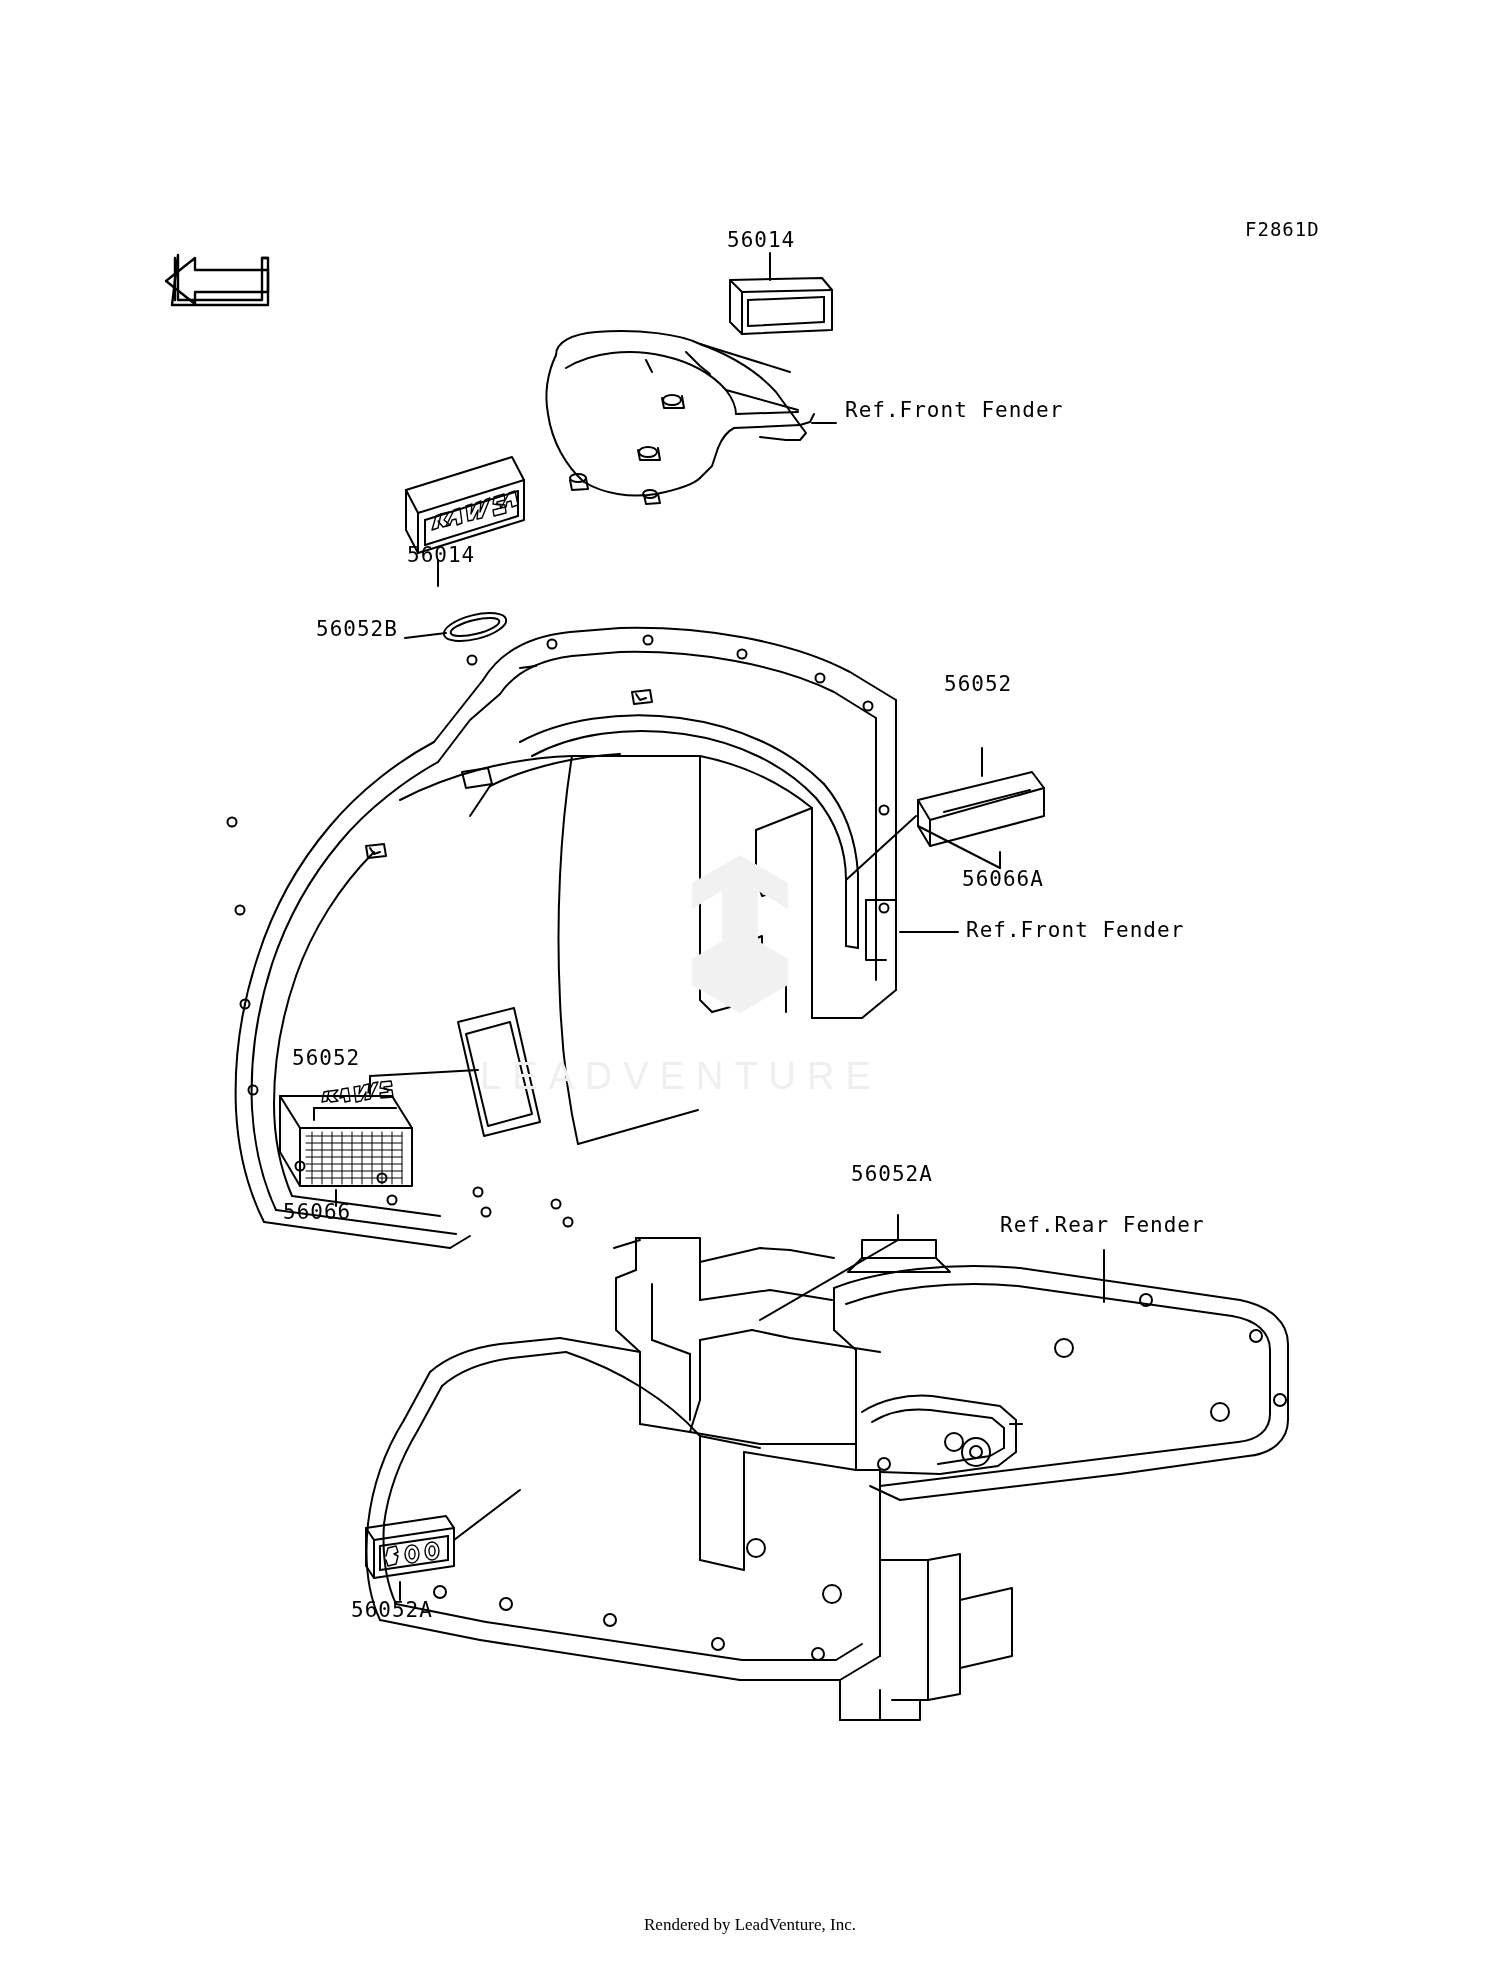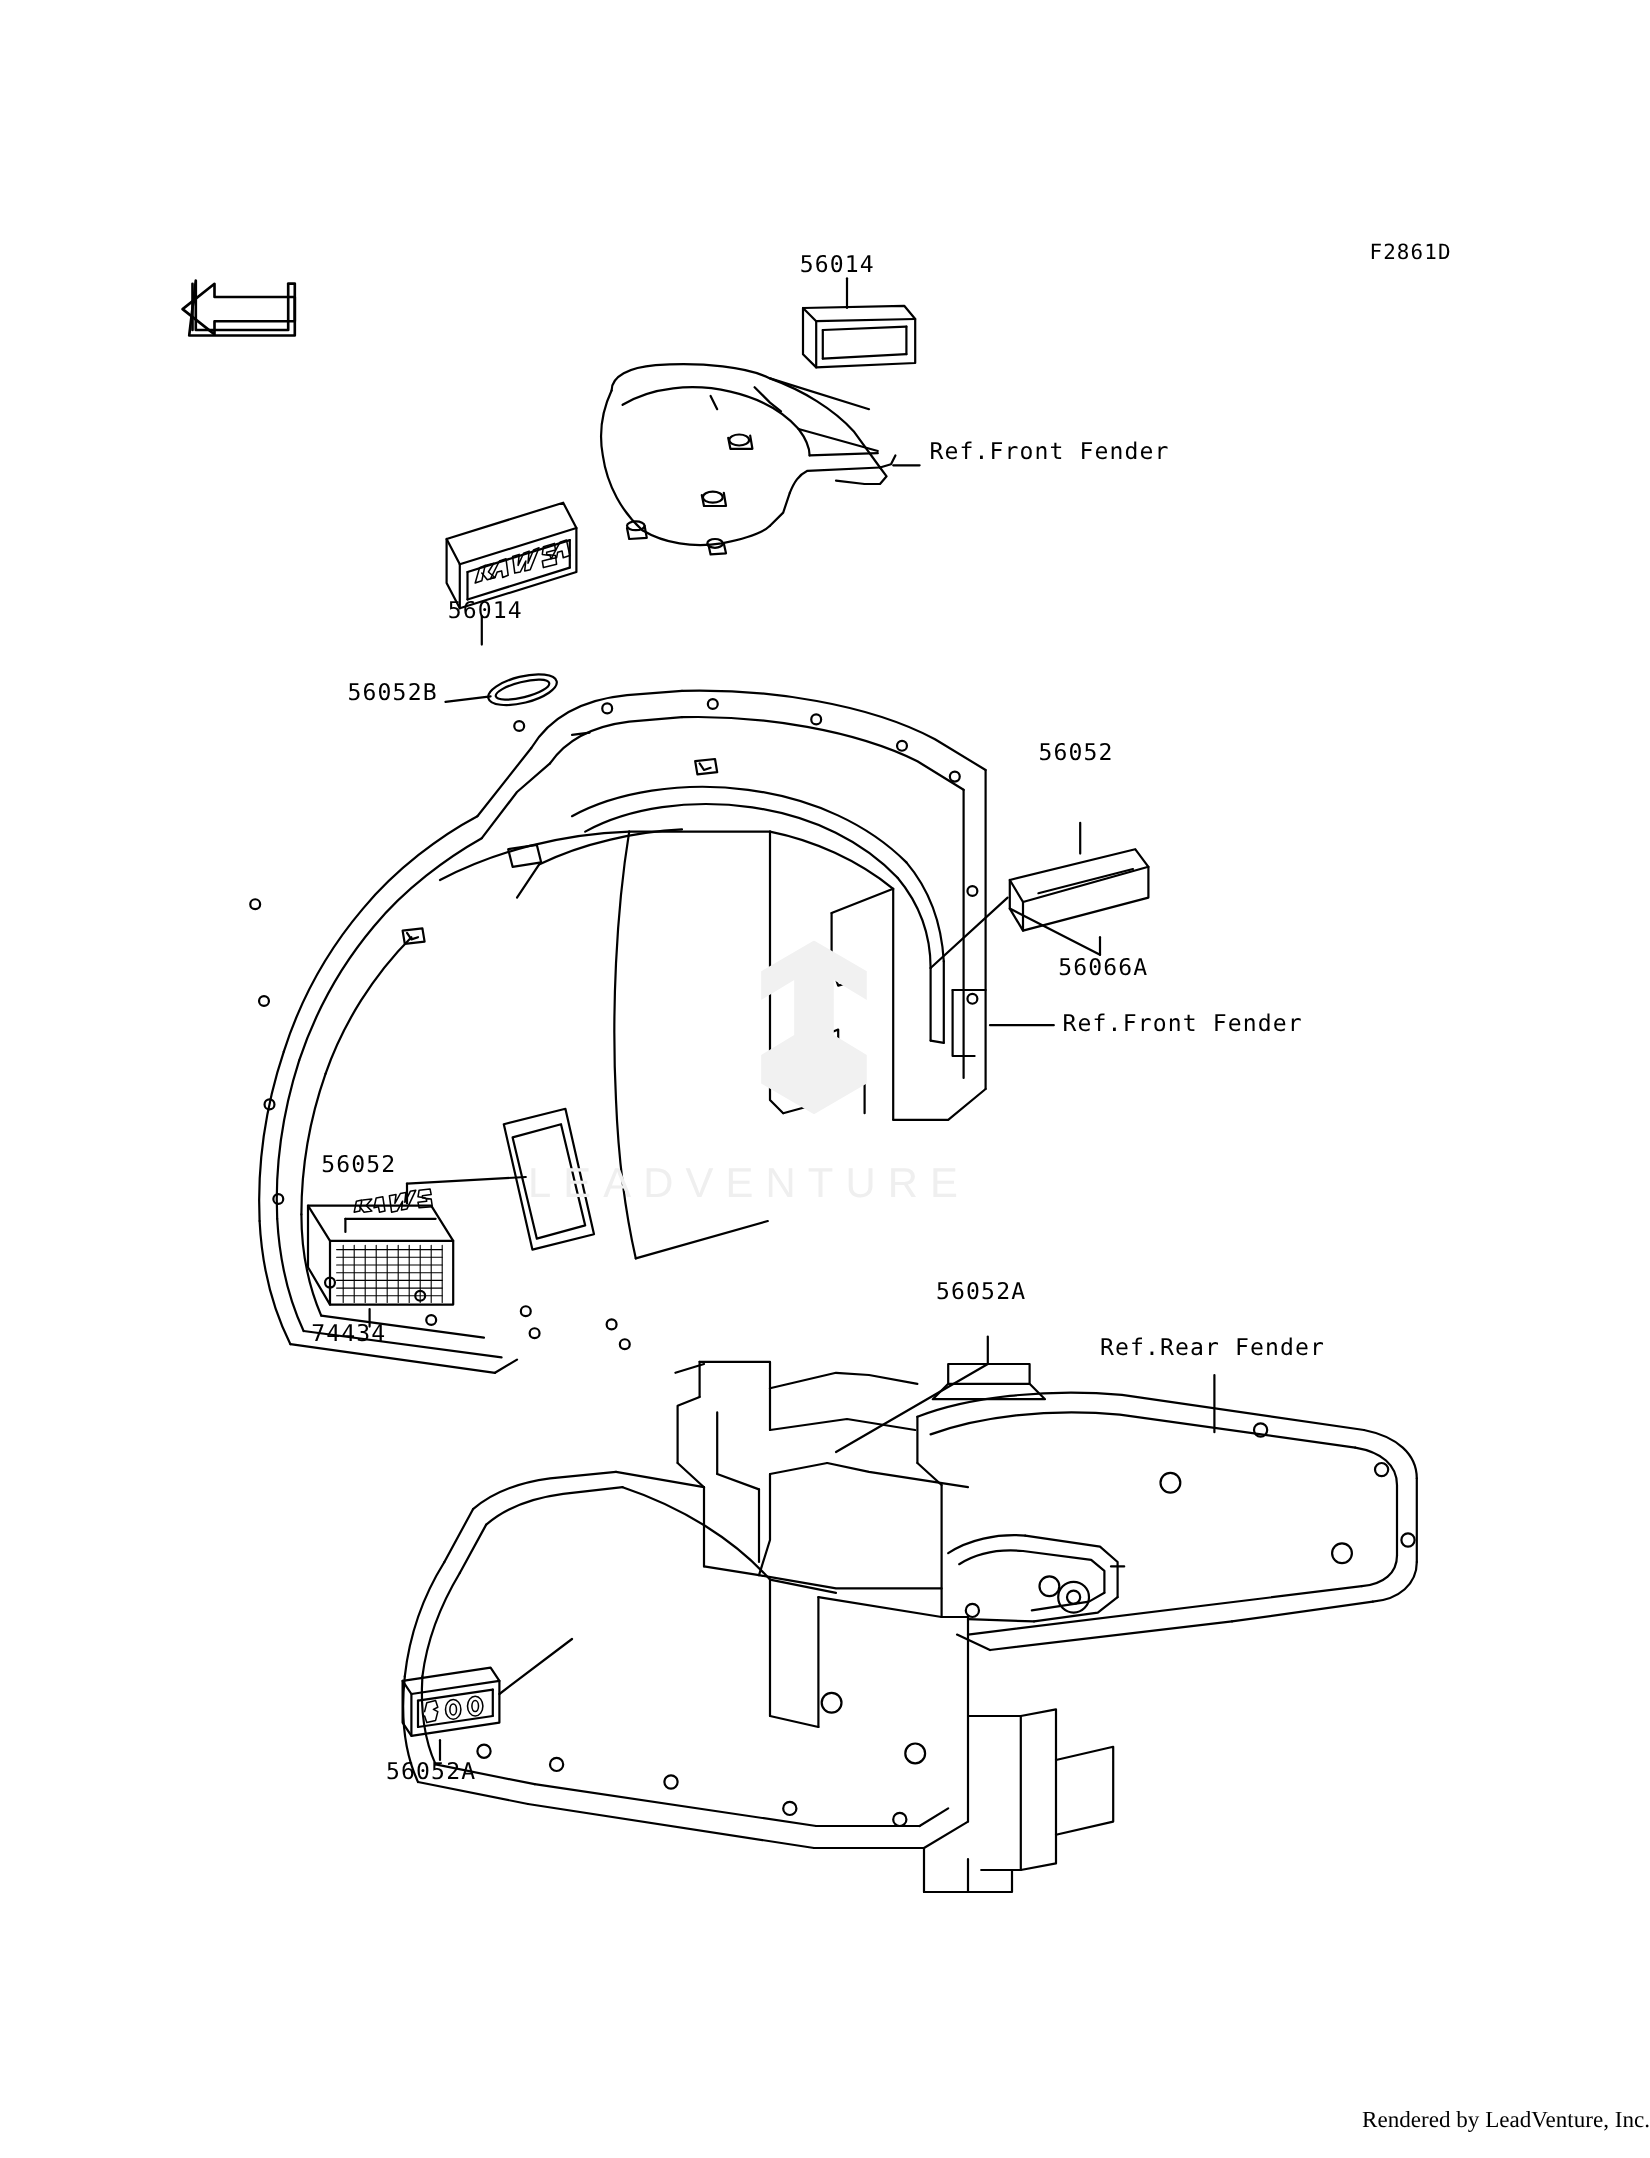--- a/index.html
+++ b/index.html
@@ -44,23 +44,23 @@
     font-size: 19px;
     font-weight: normal;
     letter-spacing: 1px;
     color: #000000;
   }
   .footer-note {
     position: absolute;
     left: 0;
     top: 1915px;
     width: 1500px;
-    text-align: right;
+    text-align: center;
     font-family: "Liberation Serif", serif;
-    font-size: 21px;
+    font-size: 17px;
     color: #000000;
   }
   .watermark {
     position: absolute;
     left: 480px;
     top: 1055px;
     font-family: "Liberation Sans", sans-serif;
     font-size: 38px;
     letter-spacing: 11px;
     color: #efefef;
@@ -441,20 +441,20 @@
   <div class="diagram-code" style="left:1245px; top:218px;">F2861D</div>
 
   <div class="lbl" style="left:727px; top:228px;">56014</div>
   <div class="lbl" style="left:845px; top:398px;">Ref.Front Fender</div>
   <div class="lbl" style="left:407px; top:543px;">56014</div>
   <div class="lbl" style="left:316px; top:617px;">56052B</div>
   <div class="lbl" style="left:944px; top:672px;">56052</div>
   <div class="lbl" style="left:962px; top:867px;">56066A</div>
   <div class="lbl" style="left:966px; top:918px;">Ref.Front Fender</div>
   <div class="lbl" style="left:292px; top:1046px;">56052</div>
-  <div class="lbl" style="left:283px; top:1200px;">74434</div>
+  <div class="lbl" style="left:283px; top:1200px;">56066</div>
   <div class="lbl" style="left:851px; top:1162px;">56052A</div>
   <div class="lbl" style="left:1000px; top:1213px;">Ref.Rear Fender</div>
   <div class="lbl" style="left:351px; top:1598px;">56052A</div>
 
   <div class="footer-note">Rendered by LeadVenture, Inc.</div>
 
 </div>
 
 </body></html>

